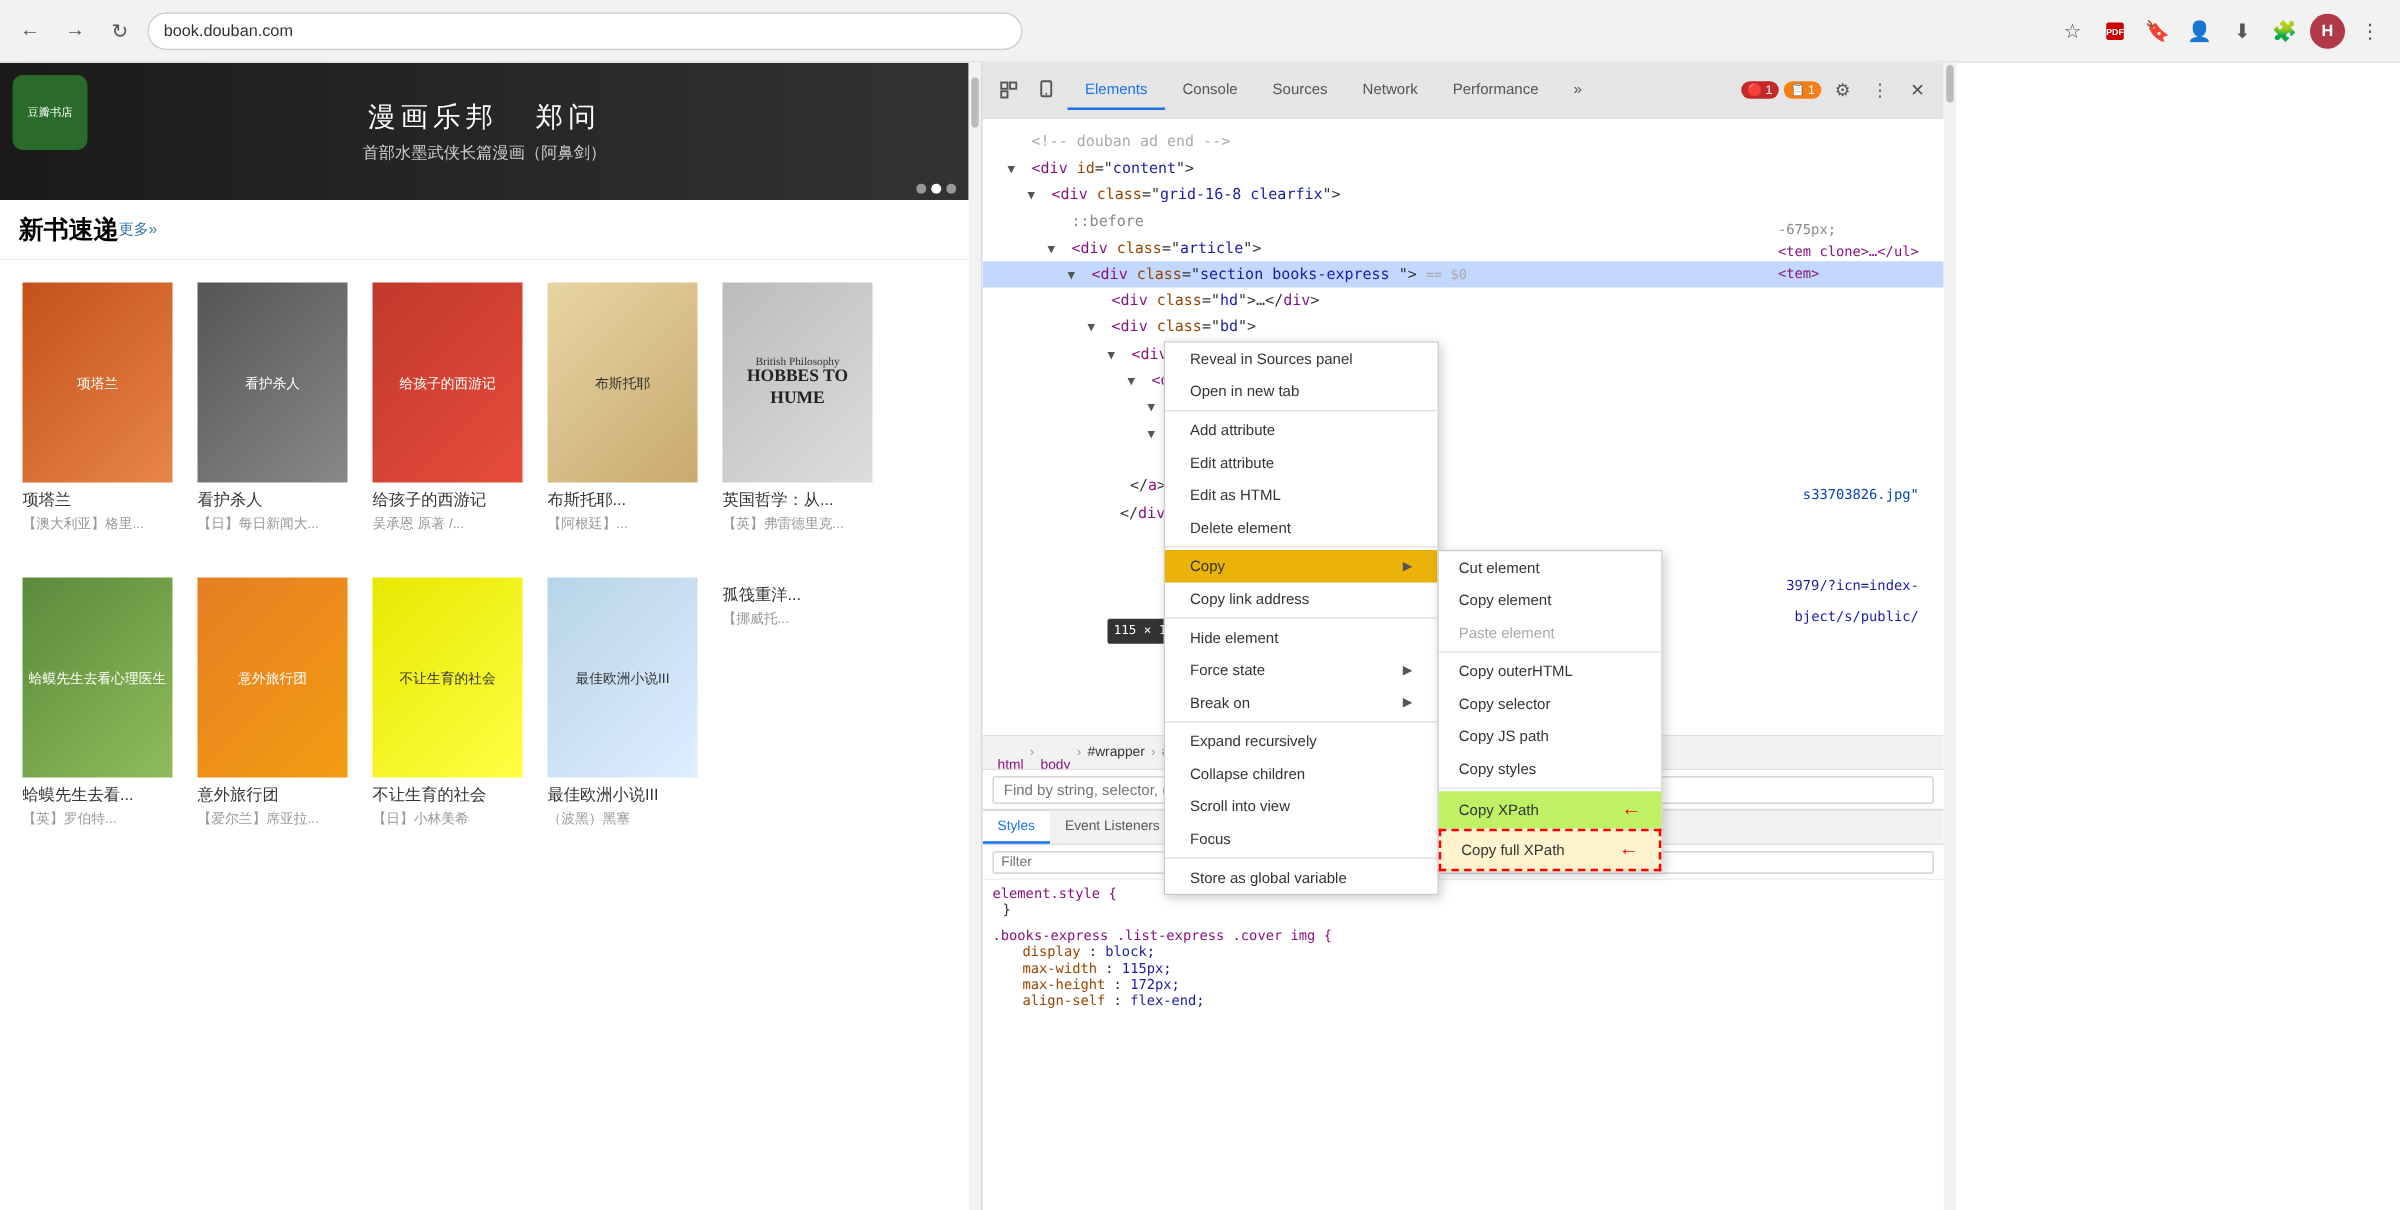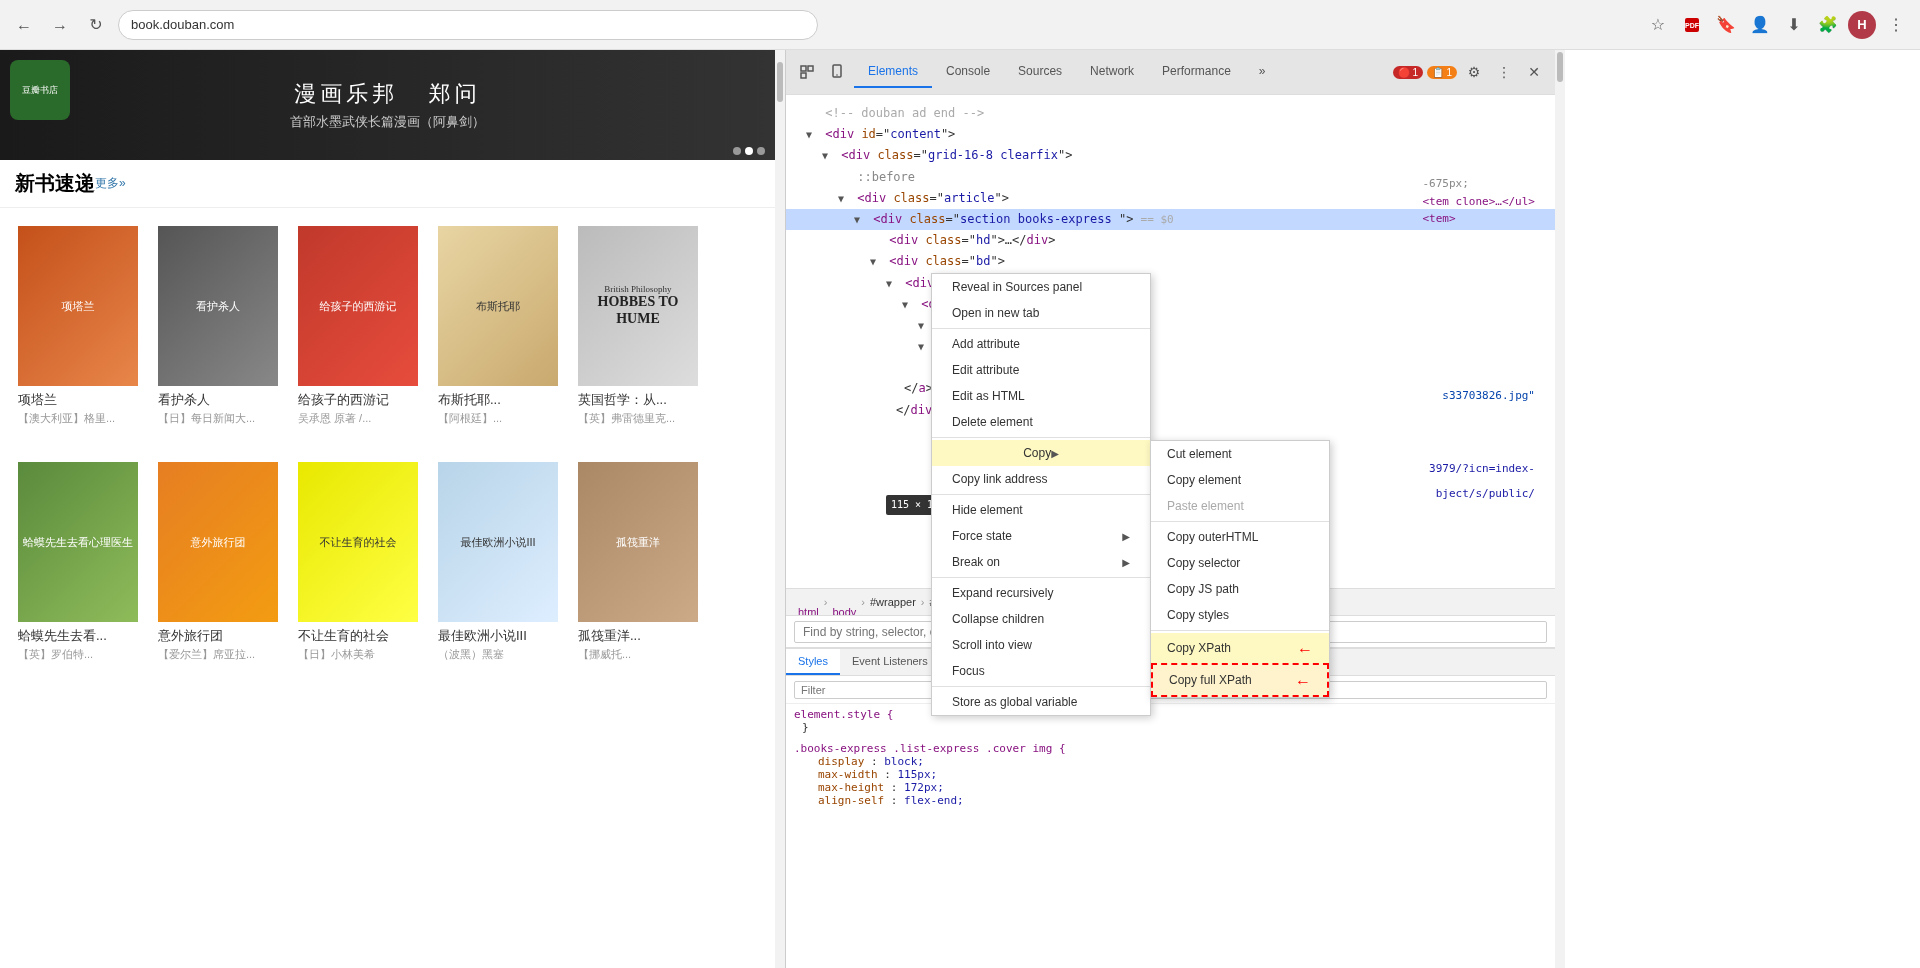--- a/index.html
+++ b/index.html
@@ -121,21 +121,21 @@
     .cover-5 { background: linear-gradient(135deg, #e8d5a3, #c9a96e); width: 120px; height: 160px; display: flex; align-items: center; justify-content: center; }
     .cover-6 { background: linear-gradient(135deg, #5a8a3c, #8fbc5a); width: 120px; height: 160px; display: flex; align-items: center; justify-content: center; }
     .cover-7 { background: linear-gradient(135deg, #e67e22, #f39c12); width: 120px; height: 160px; display: flex; align-items: center; justify-content: center; }
     .cover-8 { background: linear-gradient(135deg, #e8e800, #ffff44); width: 120px; height: 160px; display: flex; align-items: center; justify-content: center; }
     .cover-9 { background: linear-gradient(135deg, #b8d4e8, #ddeeff); width: 120px; height: 160px; display: flex; align-items: center; justify-content: center; }
     .cover-10 { background: linear-gradient(135deg, #aa8866, #ccaa88); width: 120px; height: 160px; display: flex; align-items: center; justify-content: center; }
     .cover-text { color: #fff; font-size: 11px; text-align: center; padding: 4px; font-family: SimHei, sans-serif; }
 
     .devtools-content { flex: 1; display: flex; flex-direction: column; overflow: hidden; position: relative; }
 
-    .cm-copy-selected { background: #fef9c3; justify-content: center; }
+    .cm-copy-selected { background: #eab308; }
   </style>
 </head>
 <body>
 
 <div class="browser-window">
 
   <div class="browser-toolbar">
     <button class="nav-btn">←</button>
     <button class="nav-btn">→</button>
     <button class="nav-btn">↻</button>
@@ -247,23 +247,20 @@
           <div class="book-author">【日】小林美希</div>
         </div>
         <div class="book-item">
           <div class="cover-9">
               <span class="cover-text" style="color:#333;">最佳欧洲小说III</span>
             </div>
           <div class="book-title">最佳欧洲小说III</div>
           <div class="book-author">（波黑）黑塞</div>
         </div>
         <div class="book-item">
-          <div class="cover-10">
-              <span class="cover-text">孤筏重洋</span>
-            </div>
           <div class="book-title">孤筏重洋...</div>
           <div class="book-author">【挪威托...</div>
         </div>
       </div>
     </div>
 
     <div class="left-scrollbar">
       <div style="width:6px;height:40px;background:#bbb;border-radius:3px;margin-top:10px;"></div>
     </div>
 
@@ -513,21 +510,21 @@
               <div class="submenu">
                 <div class="cm-item">Cut element</div>
                 <div class="cm-item">Copy element</div>
                 <div class="cm-item disabled">Paste element</div>
                 <div class="cm-separator"></div>
                 <div class="cm-item">Copy outerHTML</div>
                 <div class="cm-item">Copy selector</div>
                 <div class="cm-item">Copy JS path</div>
                 <div class="cm-item">Copy styles</div>
                 <div class="cm-separator"></div>
-                <div class="cm-item" style="background:#fef9c3;">
+                <div class="cm-item" style="background:#bef264;">
                   <span>Copy XPath</span>
                   <span style="color:red; font-size:16px; margin-left:4px;">←</span>
                 </div>
                 <div class="cm-item" style="background:#fff3cd; border:2px dashed red;">
                   <span>Copy full XPath</span>
                   <span style="color:red; font-size:16px; margin-left:4px;">←</span>
                 </div>
               </div>
             </div>
 

